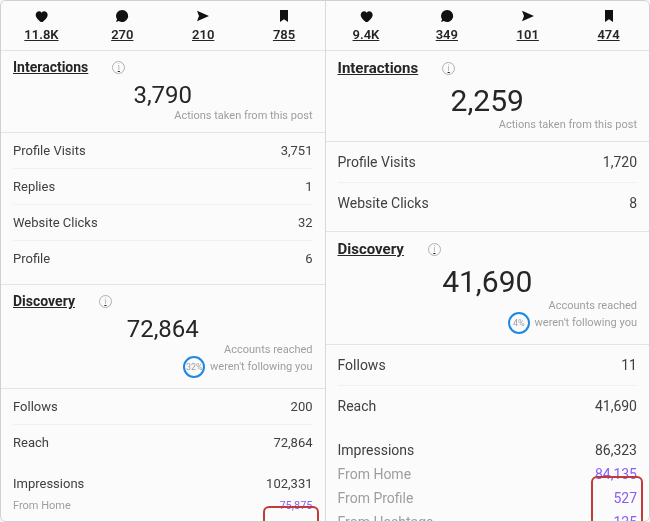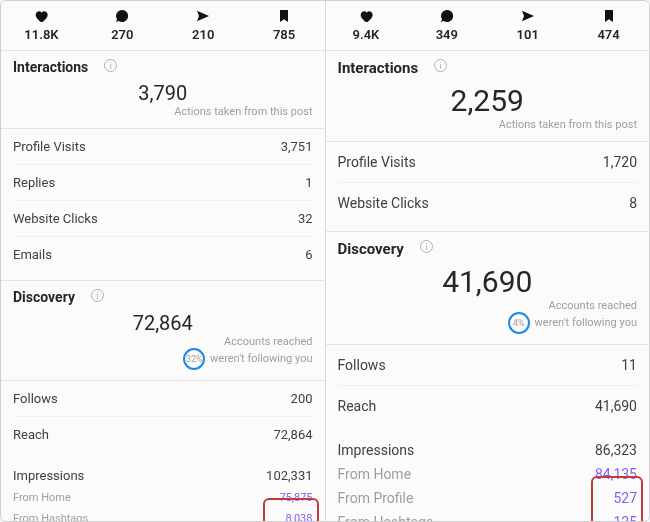--- a/index.html
+++ b/index.html
@@ -40,43 +40,44 @@
     display: flex;
     flex-direction: column;
     align-items: center;
     gap: 2px;
   }
   .stat .icon {
     width: 18px; height: 18px;
     display: flex; align-items: center; justify-content: center;
   }
   .stat .icon svg { width: 16px; height: 16px; fill: #111; }
-  .stat .val { font-weight: 600; font-size: 13px; }
+  .stat .val { font-weight: 600; font-size: 13px; text-decoration: underline; }
 
   
   .section {
     border-bottom: 1px solid #e4e4e4;
     padding: 8px 12px 10px 12px;
   }
   .section-header {
     display: flex;
-    align-items: flex-start;
-    gap: 16px;
+    align-items: center;
+    gap: 24px;
     font-weight: 700;
     font-size: 14px;
     margin-bottom: 6px;
+    text-decoration: underline;
   }
   .info-icon {
     width: 13px; height: 13px; border: 1px solid #b0b0b0; border-radius: 50%;
     display: inline-flex; align-items: center; justify-content: center;
     font-size: 9px; color: #b0b0b0; font-weight: 400;
   }
   .big-number {
     text-align: center;
-    font-size: 20px;
+    font-size: 24px;
     font-weight: 400;
     color: #262626;
   }
   .big-sub {
     text-align: right;
     font-size: 11px;
     color: #9e9e9e;
     margin-top: 0px;
   }
   .big-sub .circled {
@@ -183,21 +184,21 @@
         </div>
       <div class="row">
           <span class="label">Replies</span>
           <span class="value">1</span>
         </div>
       <div class="row">
           <span class="label">Website Clicks</span>
           <span class="value">32</span>
         </div>
       <div class="row">
-          <span class="label">Emails</span>
+          <span class="label">Profile</span>
           <span class="value">6</span>
         </div>
     </div>
 
     <div class="section" style="border-top:1px solid #e4e4e4;">
       <div class="section-header">
         <span>Discovery</span>
         <span class="info-icon">i</span>
       </div>
       <div class="big-number">72,864</div>

